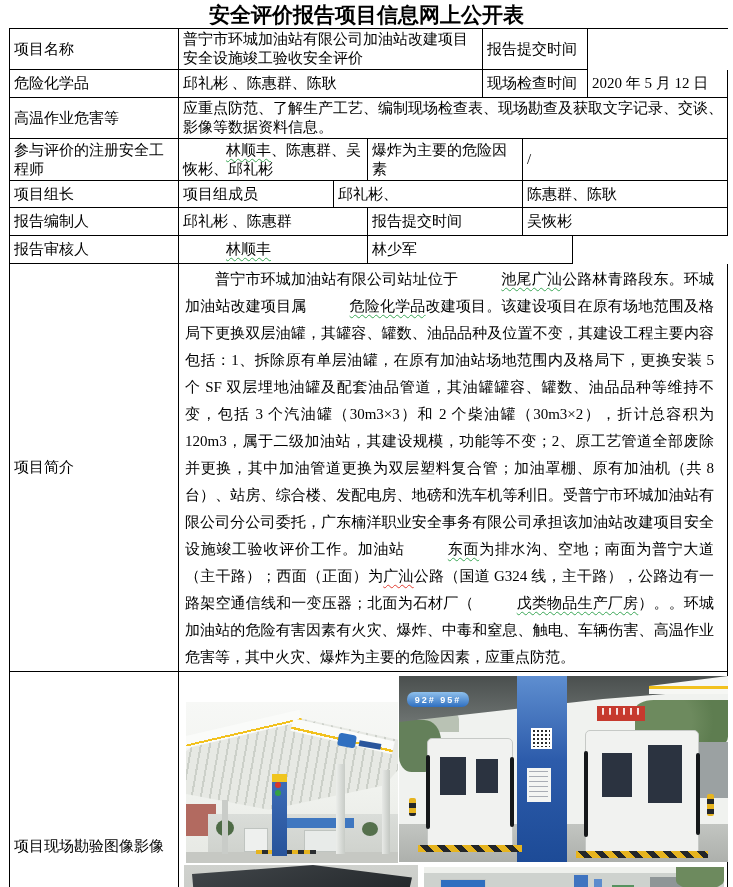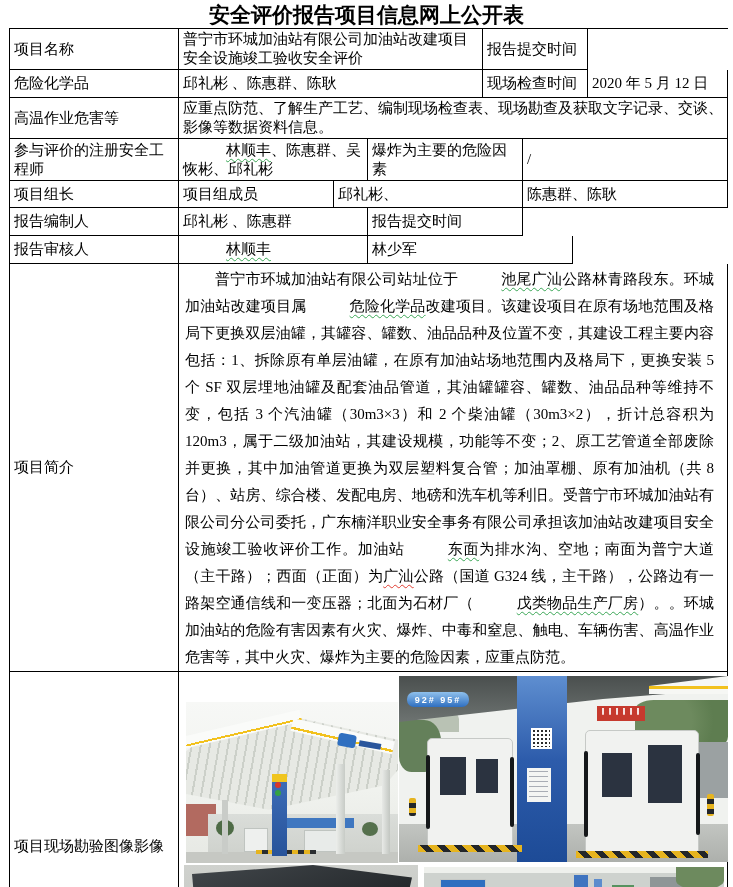--- a/index.html
+++ b/index.html
@@ -120,20 +120,21 @@
       <div class="cell w169">项目组长</div>
       <div class="cell w155">项目组成员</div>
       <div class="cell w189">邱礼彬、</div>
       <div class="cell w205">陈惠群、陈耿</div>
     </div>
 
     <div class="row r6">
       <div class="cell w169">报告编制人</div>
       <div class="cell w189">邱礼彬 、陈惠群</div>
       <div class="cell w155">报告提交时间</div>
+      <div class="cell w205">吴恢彬</div>
     </div>
 
     <div class="row r7">
       <div class="cell w169">报告审核人</div>
       <div class="cell w189">
           <span class="squiggle-green">林顺丰</span>
         </div>
       <div class="cell w205">林少军</div>
     </div>
 

